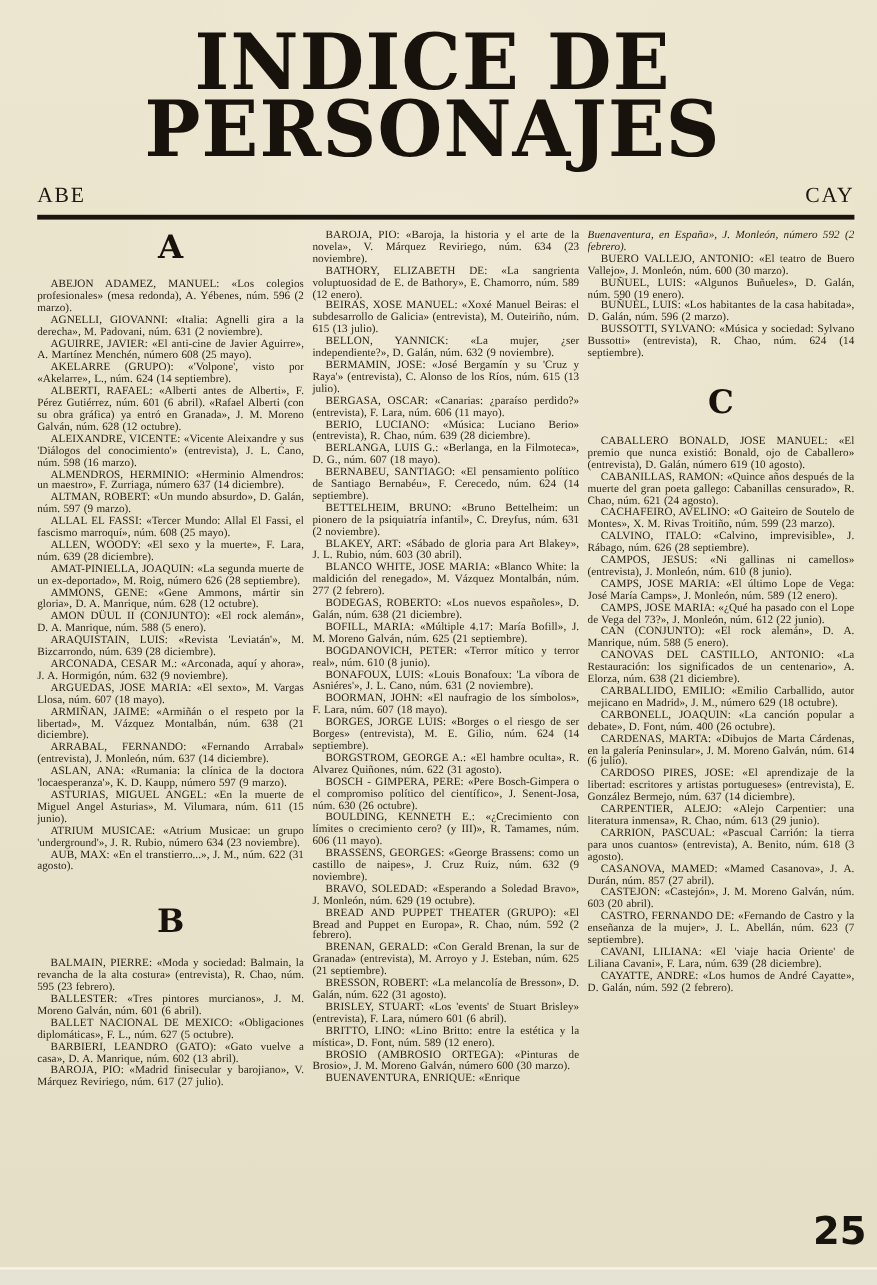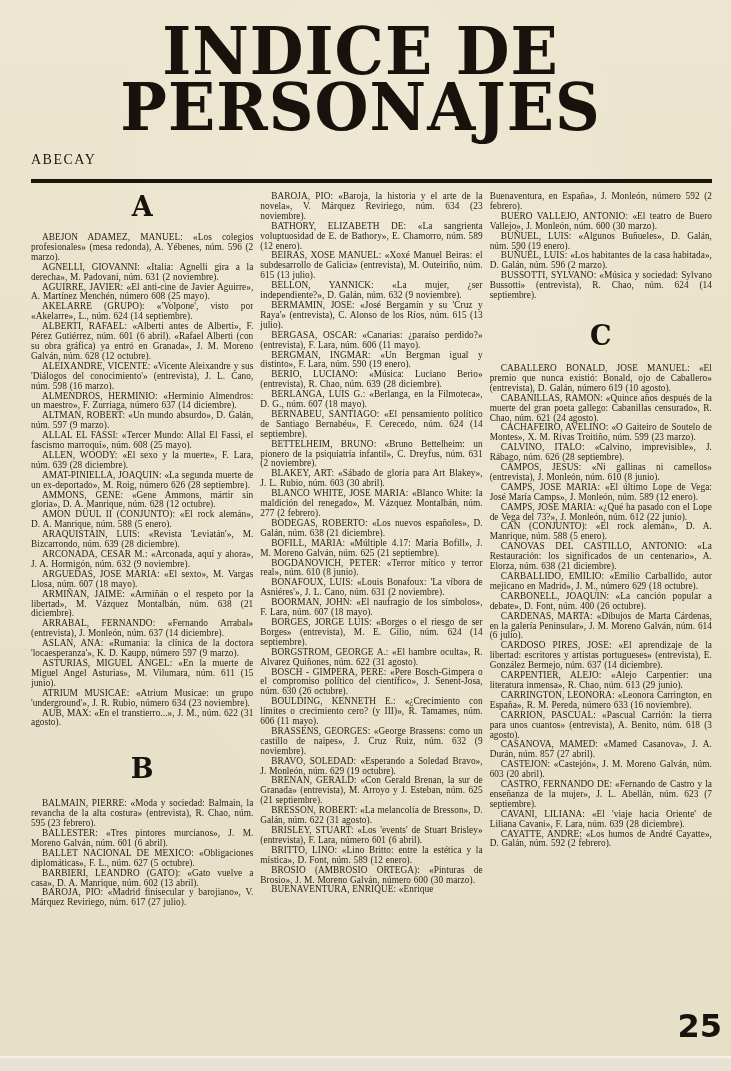--- a/index.html
+++ b/index.html
@@ -25,44 +25,44 @@
     font-weight: 900;
     font-size: 62px;
     line-height: 54px;
     letter-spacing: 1px;
     color: #17120c;
     transform: scaleY(1.04);
     transform-origin: top center;
   }
   .header-row {
     position: absolute; top: 152px; left: 31px; right: 19px;
-    display: flex; 
+    display: flex; justify-content: space-between;
     font-family: "Liberation Serif", serif;
-    font-size: 14px; letter-spacing: 1.5px; color: #1c1710;
+    font-size: 18px; letter-spacing: 1.5px; color: #1c1710;
   }
   .rule {
     position: absolute; top: 179px; left: 31px; width: 681px; height: 4px;
     background: #1a150e;
   }
   .columns {
     position: absolute; top: 192px; left: 31px; width: 681px; height: 856px;
     display: flex; gap: 7px;
   }
   .col { flex: 1 1 0; overflow: hidden; }
   .col p {
     margin: 0;
     font-size: 9.3px;
     line-height: 9.9px;
     text-align: justify;
     text-indent: 11px;
     letter-spacing: 0.05px;
     word-spacing: 0.4px;
     color: #241f15;
   }
-  .col p.cont { text-indent: 0; }
+  .col p.cont { text-indent: 0; font-style: italic; }
   .section {
     font-family: "DejaVu Serif", serif;
     font-weight: 900;
     font-size: 27px;
     line-height: 24px;
     text-align: center;
     color: #17120c;
   }
   .section[data-letter="A"] { margin: 3px 0 14px 0; }
   .section[data-letter="B"] { margin: 29px 0 18px 0; }
@@ -129,38 +129,38 @@
       <p>BARBIERI, LEANDRO (GATO): «Gato vuelve a casa», D. A. Manrique, núm. 602 (13 abril).</p>
       <p>BAROJA, PIO: «Madrid finisecular y barojiano», V. Márquez Reviriego, núm. 617 (27 julio).</p>
     </div>
   <div class="col">
       <p>BAROJA, PIO: «Baroja, la historia y el arte de la novela», V. Márquez Reviriego, núm. 634 (23 noviembre).</p>
       <p>BATHORY, ELIZABETH DE: «La sangrienta voluptuosidad de E. de Bathory», E. Chamorro, núm. 589 (12 enero).</p>
       <p>BEIRAS, XOSE MANUEL: «Xoxé Manuel Beiras: el subdesarrollo de Galicia» (entrevista), M. Outeiriño, núm. 615 (13 julio).</p>
       <p>BELLON, YANNICK: «La mujer, ¿ser independiente?», D. Galán, núm. 632 (9 noviembre).</p>
       <p>BERMAMIN, JOSE: «José Bergamín y su 'Cruz y Raya'» (entrevista), C. Alonso de los Ríos, núm. 615 (13 julio).</p>
       <p>BERGASA, OSCAR: «Canarias: ¿paraíso perdido?» (entrevista), F. Lara, núm. 606 (11 mayo).</p>
-      <p>BERGMAN, INGMAR: «Un Bergman igual y distinto», F. Lara, núm. 590 (19 enero).</p>
       <p>BERIO, LUCIANO: «Música: Luciano Berio» (entrevista), R. Chao, núm. 639 (28 diciembre).</p>
       <p>BERLANGA, LUIS G.: «Berlanga, en la Filmoteca», D. G., núm. 607 (18 mayo).</p>
       <p>BERNABEU, SANTIAGO: «El pensamiento político de Santiago Bernabéu», F. Cerecedo, núm. 624 (14 septiembre).</p>
       <p>BETTELHEIM, BRUNO: «Bruno Bettelheim: un pionero de la psiquiatría infantil», C. Dreyfus, núm. 631 (2 noviembre).</p>
       <p>BLAKEY, ART: «Sábado de gloria para Art Blakey», J. L. Rubio, núm. 603 (30 abril).</p>
       <p>BLANCO WHITE, JOSE MARIA: «Blanco White: la maldición del renegado», M. Vázquez Montalbán, núm. 277 (2 febrero).</p>
       <p>BODEGAS, ROBERTO: «Los nuevos españoles», D. Galán, núm. 638 (21 diciembre).</p>
       <p>BOFILL, MARIA: «Múltiple 4.17: María Bofill», J. M. Moreno Galván, núm. 625 (21 septiembre).</p>
       <p>BOGDANOVICH, PETER: «Terror mítico y terror real», núm. 610 (8 junio).</p>
       <p>BONAFOUX, LUIS: «Louis Bonafoux: 'La víbora de Asniéres'», J. L. Cano, núm. 631 (2 noviembre).</p>
       <p>BOORMAN, JOHN: «El naufragio de los símbolos», F. Lara, núm. 607 (18 mayo).</p>
       <p>BORGES, JORGE LUIS: «Borges o el riesgo de ser Borges» (entrevista), M. E. Gilio, núm. 624 (14 septiembre).</p>
       <p>BORGSTROM, GEORGE A.: «El hambre oculta», R. Alvarez Quiñones, núm. 622 (31 agosto).</p>
       <p>BOSCH - GIMPERA, PERE: «Pere Bosch-Gimpera o el compromiso político del científico», J. Senent-Josa, núm. 630 (26 octubre).</p>
       <p>BOULDING, KENNETH E.: «¿Crecimiento con límites o crecimiento cero? (y III)», R. Tamames, núm. 606 (11 mayo).</p>
       <p>BRASSENS, GEORGES: «George Brassens: como un castillo de naipes», J. Cruz Ruiz, núm. 632 (9 noviembre).</p>
       <p>BRAVO, SOLEDAD: «Esperando a Soledad Bravo», J. Monleón, núm. 629 (19 octubre).</p>
+      <p>BREAD AND PUPPET THEATER (GRUPO): «El Bread and Puppet en Europa», R. Chao, núm. 592 (2 febrero).</p>
       <p>BRENAN, GERALD: «Con Gerald Brenan, la sur de Granada» (entrevista), M. Arroyo y J. Esteban, núm. 625 (21 septiembre).</p>
       <p>BRESSON, ROBERT: «La melancolía de Bresson», D. Galán, núm. 622 (31 agosto).</p>
       <p>BRISLEY, STUART: «Los 'events' de Stuart Brisley» (entrevista), F. Lara, número 601 (6 abril).</p>
       <p>BRITTO, LINO: «Lino Britto: entre la estética y la mística», D. Font, núm. 589 (12 enero).</p>
       <p>BROSIO (AMBROSIO ORTEGA): «Pinturas de Brosio», J. M. Moreno Galván, número 600 (30 marzo).</p>
       <p>BUENAVENTURA, ENRIQUE: «Enrique</p>
     </div>
   <div class="col">
       <p class="cont">Buenaventura, en España», J. Monleón, número 592 (2 febrero).</p>
       <p>BUERO VALLEJO, ANTONIO: «El teatro de Buero Vallejo», J. Monleón, núm. 600 (30 marzo).</p>
@@ -175,21 +175,20 @@
       <p>CAMPOS, JESUS: «Ni gallinas ni camellos» (entrevista), J. Monleón, núm. 610 (8 junio).</p>
       <p>CAMPS, JOSE MARIA: «El último Lope de Vega: José María Camps», J. Monleón, núm. 589 (12 enero).</p>
       <p>CAMPS, JOSE MARIA: «¿Qué ha pasado con el Lope de Vega del 73?», J. Monleón, núm. 612 (22 junio).</p>
       <p>CAN (CONJUNTO): «El rock alemán», D. A. Manrique, núm. 588 (5 enero).</p>
       <p>CANOVAS DEL CASTILLO, ANTONIO: «La Restauración: los significados de un centenario», A. Elorza, núm. 638 (21 diciembre).</p>
       <p>CARBALLIDO, EMILIO: «Emilio Carballido, autor mejicano en Madrid», J. M., número 629 (18 octubre).</p>
       <p>CARBONELL, JOAQUIN: «La canción popular a debate», D. Font, núm. 400 (26 octubre).</p>
       <p>CARDENAS, MARTA: «Dibujos de Marta Cárdenas, en la galería Peninsular», J. M. Moreno Galván, núm. 614 (6 julio).</p>
       <p>CARDOSO PIRES, JOSE: «El aprendizaje de la libertad: escritores y artistas portugueses» (entrevista), E. González Bermejo, núm. 637 (14 diciembre).</p>
       <p>CARPENTIER, ALEJO: «Alejo Carpentier: una literatura inmensa», R. Chao, núm. 613 (29 junio).</p>
-      <p>CARRINGTON, LEONORA: «Leonora Carrington, en España», R. M. Pereda, número 633 (16 noviembre).</p>
       <p>CARRION, PASCUAL: «Pascual Carrión: la tierra para unos cuantos» (entrevista), A. Benito, núm. 618 (3 agosto).</p>
       <p>CASANOVA, MAMED: «Mamed Casanova», J. A. Durán, núm. 857 (27 abril).</p>
       <p>CASTEJON: «Castejón», J. M. Moreno Galván, núm. 603 (20 abril).</p>
       <p>CASTRO, FERNANDO DE: «Fernando de Castro y la enseñanza de la mujer», J. L. Abellán, núm. 623 (7 septiembre).</p>
       <p>CAVANI, LILIANA: «El 'viaje hacia Oriente' de Liliana Cavani», F. Lara, núm. 639 (28 diciembre).</p>
       <p>CAYATTE, ANDRE: «Los humos de André Cayatte», D. Galán, núm. 592 (2 febrero).</p>
     </div>
 </div>
 
 <div class="page-number">25</div>

